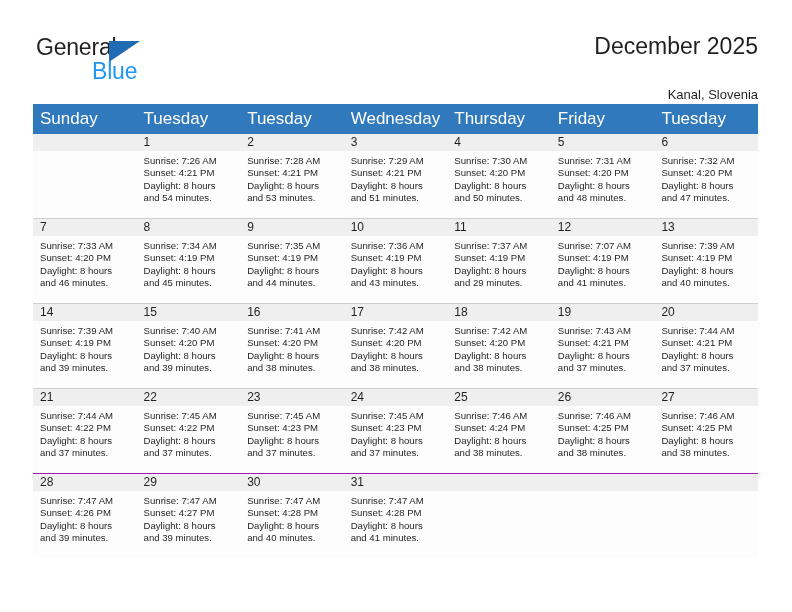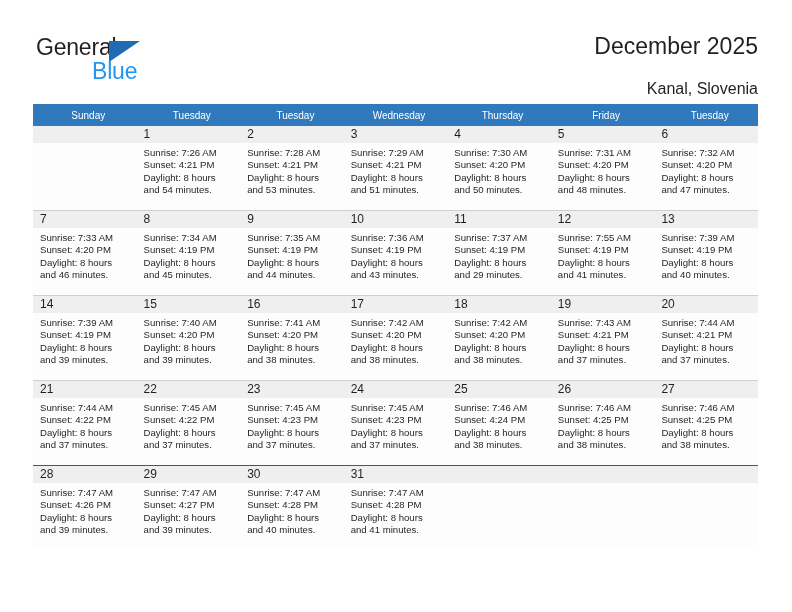--- a/index.html
+++ b/index.html
@@ -72,44 +72,44 @@
     top: 28px;
     text-align: right;
   }
   .month-title {
     font-size: 23px;
     color: #231f20;
     line-height: 36px;
     white-space: nowrap;
   }
   .location {
-    font-size: 16px;
+    font-size: 13px;
     color: #231f20;
     line-height: 20px;
-    margin-top: 15px;
+    margin-top: 21px;
     white-space: nowrap;
     text-align: right;
   }
 
   
   .calendar {
     position: absolute;
     left: 33px;
     top: 104px;
     width: 725px;
     border-collapse: collapse;
     table-layout: fixed;
   }
 
   .calendar th {
     background: #3079bc;
     color: #ffffff;
-    font-size: 10px;
+    font-size: 17px;
     font-weight: normal;
-    text-align: center;
+    text-align: left;
     padding: 5px 0 5px 7px;
     height: 12px;
     border: none;
   }
 
   .calendar td {
     vertical-align: top;
     padding: 0;
     width: 103.57px;
     border: none;
@@ -319,21 +319,21 @@
                 <div>Sunset: 4:19 PM</div>
                 <div>Daylight: 8 hours</div>
                 <div>and 29 minutes.</div>
               </div>
             </div>
           </td>
           <td>
             <div class="cell">
               <div class="daynum-band">12</div>
               <div class="details">
-                <div>Sunrise: 7:55 AM</div>
+                <div>Sunrise: 7:07 AM</div>
                 <div>Sunset: 4:19 PM</div>
                 <div>Daylight: 8 hours</div>
                 <div>and 41 minutes.</div>
               </div>
             </div>
           </td>
           <td>
             <div class="cell">
               <div class="daynum-band">13</div>
               <div class="details">

